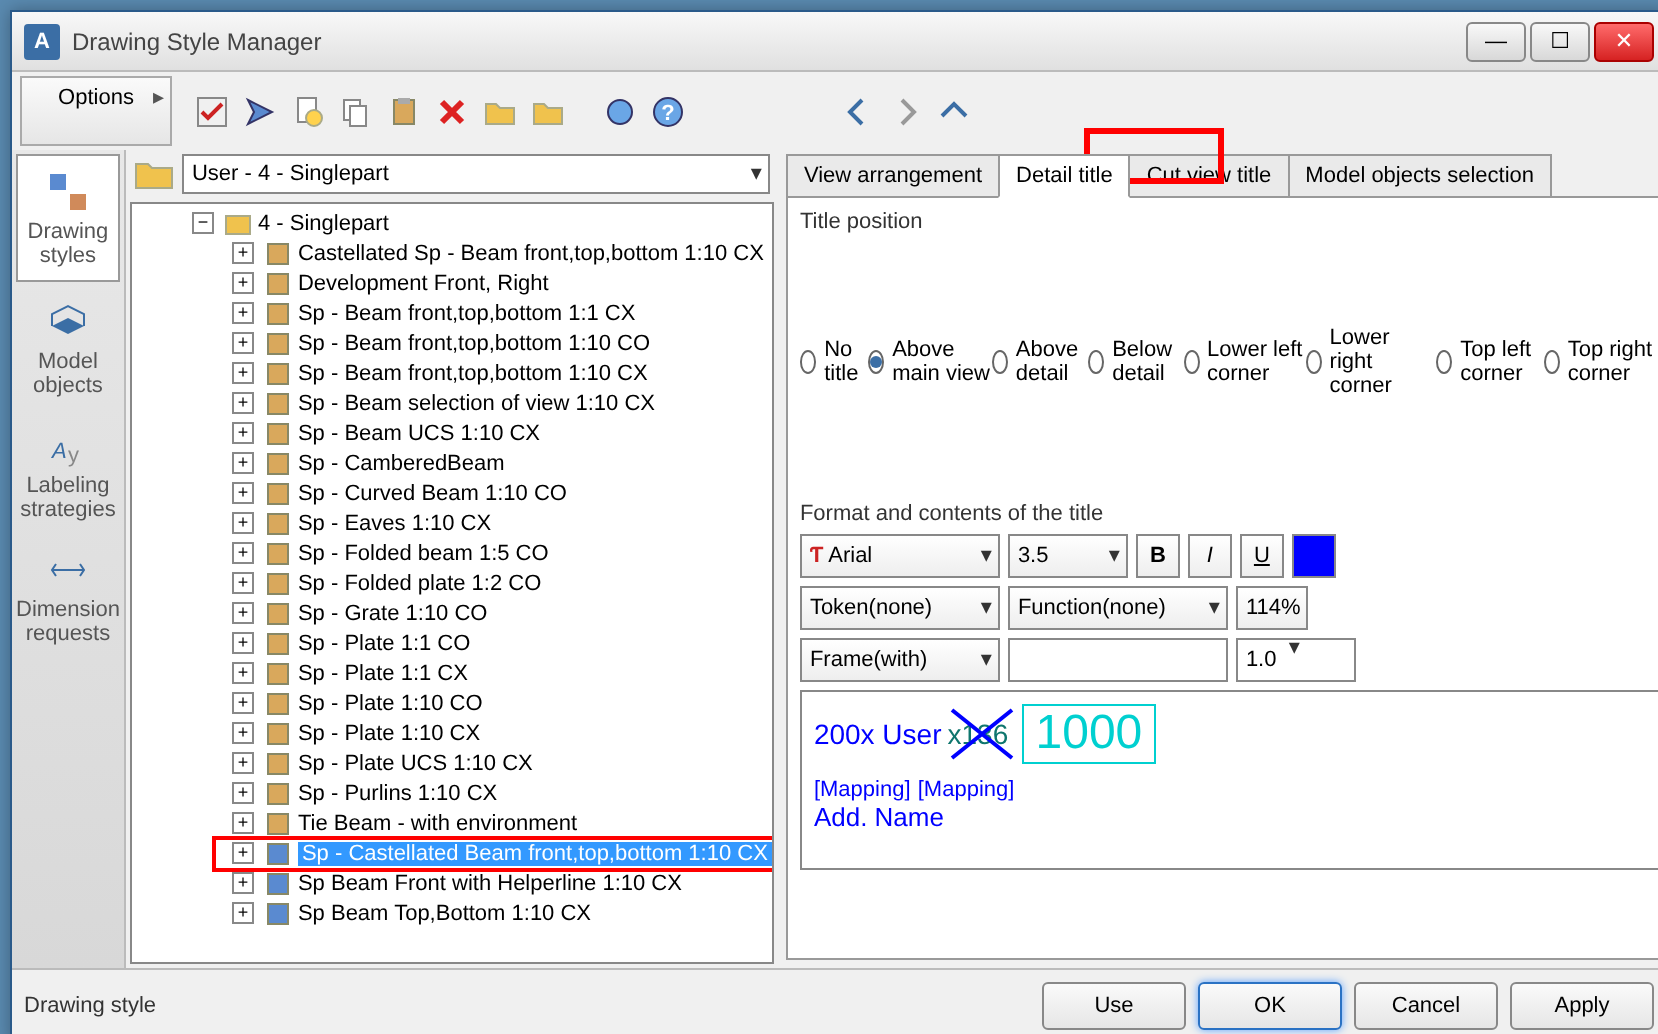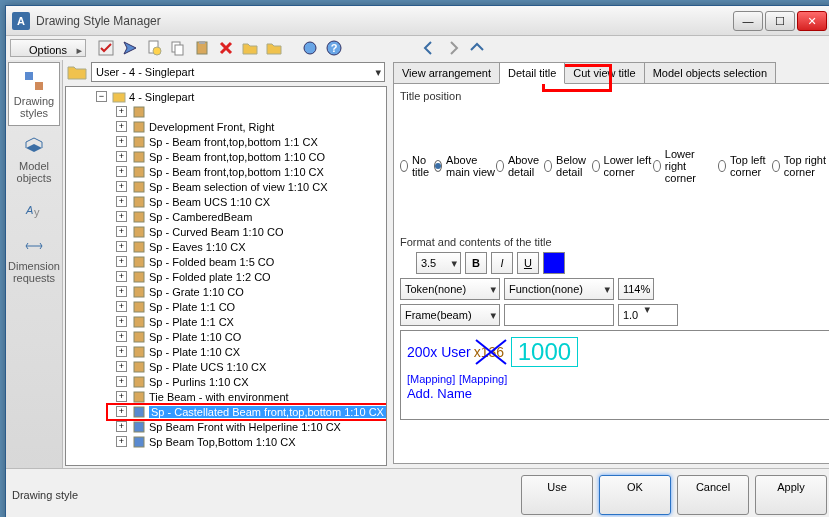--- a/index.html
+++ b/index.html
@@ -5,21 +5,21 @@
   * { box-sizing: border-box; font-family: Tahoma, sans-serif; font-size: 11px; }
   body { margin: 0; background: #5a8ab0; padding: 5px; }
   .window { width: 829px; height: 517px; background: #fff; border: 1px solid #2a5a8a; box-shadow: 0 0 8px rgba(0,0,0,0.3); display: flex; flex-direction: column; }
   .titlebar { height: 30px; background: linear-gradient(#f8f8f8, #e0e0e0); display: flex; align-items: center; padding: 0 6px; border-bottom: 1px solid #bbb; }
   .titlebar .app-icon { width: 18px; height: 18px; background: #3b6ea5; color: #fff; font-weight: bold; text-align: center; line-height: 18px; margin-right: 6px; border-radius: 2px; }
   .titlebar .title { flex: 1; color: #444; font-size: 12px; }
   .win-btn { width: 30px; height: 20px; border: 1px solid #888; margin-left: 2px; text-align: center; line-height: 18px; background: linear-gradient(#f8f8f8,#d8d8d8); border-radius: 3px; cursor: pointer; }
   .win-btn.close { background: linear-gradient(#ff6b6b,#d62222); color: #fff; border-color: #a00; }
   .content { flex: 1; display: flex; flex-direction: column; background: #f0f0f0; }
   .toolbar-row { display: flex; align-items: center; padding: 2px 4px; }
-  .options-btn { width: 76px; height: 18px; border: 1px solid #aaa; background: linear-gradient(#fafafa,#e6e6e6); text-align: center; line-height: 20px; margin-right: 8px; cursor: pointer; position: relative; }
+  .options-btn { width: 76px; height: 35px; border: 1px solid #aaa; background: linear-gradient(#fafafa,#e6e6e6); text-align: center; line-height: 20px; margin-right: 8px; cursor: pointer; position: relative; }
   .options-btn::after { content: "▸"; position: absolute; right: 3px; color: #555; }
   .tb-icon { width: 20px; height: 20px; margin: 0 2px; display: inline-flex; align-items: center; justify-content: center; cursor: pointer; }
   .tb-icon svg { width: 16px; height: 16px; }
   .nav-icons { margin-left: auto; display: flex; padding-right: 340px; }
   .main-area { flex: 1; display: flex; overflow: hidden; }
   .sidebar { width: 90px; background: linear-gradient(#e8e8e8,#d8d8d8); border-right: 1px solid #bbb; display: flex; flex-direction: column; }
   .side-item { padding: 6px 2px; text-align: center; color: #555; cursor: pointer; }
   .side-item.active { background: #fff; border: 1px solid #999; margin: 2px; }
   .side-item .si-icon { width: 24px; height: 24px; margin: 0 auto 2px; }
   .tree-panel { width: 340px; display: flex; flex-direction: column; }
@@ -50,21 +50,21 @@
   .preview .red { position: absolute; color: red; font-size: 7px; }
   .fmt-row { display: flex; gap: 4px; margin: 4px 0; align-items: center; }
   .combo { height: 22px; border: 1px solid #888; background: linear-gradient(#fff,#eee); padding: 0 16px 0 4px; line-height: 20px; position: relative; cursor: pointer; }
   .combo::after { content: "▾"; position: absolute; right: 3px; color: #333; }
   .txtbox { height: 22px; border: 1px solid #888; background: #fff; padding: 0 4px; line-height: 20px; }
   .fmt-btn { width: 22px; height: 22px; border: 1px solid #888; background: linear-gradient(#fff,#eee); text-align: center; line-height: 20px; cursor: pointer; }
   .color-sw { width: 22px; height: 22px; border: 1px solid #888; background: #0000ff; cursor: pointer; }
   .title-preview { border: 1px solid #888; background: #fff; height: 90px; padding: 6px; position: relative; margin-top: 4px; }
   .footer { border-top: 1px solid #bbb; display: flex; align-items: center; padding: 6px; gap: 6px; }
   .footer .lbl { flex: 0 0 auto; margin-right: auto; color: #333; }
-  .btn { width: 72px; height: 40px; border: 1px solid #888; background: linear-gradient(#fafafa,#e6e6e6); cursor: pointer; text-align: center; line-height: 22px; border-radius: 3px; }
+  .btn { width: 72px; height: 24px; border: 1px solid #888; background: linear-gradient(#fafafa,#e6e6e6); cursor: pointer; text-align: center; line-height: 22px; border-radius: 3px; }
   .btn.primary { border: 1px solid #2a72c4; box-shadow: 0 0 4px #5aa0ff; }
   .ind1 { padding-left: 30px; }
   .ind2 { padding-left: 50px; }
 </style>
 </head>
 <body>
 
 <div class="window">
   <div class="titlebar">
     <div class="app-icon">A</div>
@@ -166,20 +166,21 @@
                 <path d="M4 14 L12 18 L20 14 L12 10 Z" fill="#3b6ea5"></path>
                 <path d="M4 14 L4 8 L12 4 L20 8 L20 14" fill="none" stroke="#3b6ea5"></path>
               </svg></div>
           <div>Model objects</div>
         </div>
         <div class="side-item">
           <div class="si-icon"><svg viewBox="0 0 24 24">
                 <text x="4" y="18" font-size="16" font-style="italic" fill="#3b6ea5">A</text>
                 <text x="12" y="20" font-size="10" fill="#888">y</text>
               </svg></div>
+          <div>Labeling strategies</div>
         </div>
         <div class="side-item">
           <div class="si-icon"><svg viewBox="0 0 24 24">
                 <path d="M4 12 L20 12 M6 9 L4 12 L6 15 M18 9 L20 12 L18 15" stroke="#3b6ea5" fill="none"></path>
               </svg></div>
           <div>Dimension requests</div>
         </div>
       </div>
 
       <div class="tree-panel">
@@ -200,20 +201,21 @@
             <span class="label">4 - Singlepart</span>
           </div>
           <div id="tree-items">
               <div class="tree-row ind2">
                 <span class="exp">+</span>
                 <span class="ticon">
                   <svg viewBox="0 0 14 14">
                     <rect x="2" y="2" width="10" height="10" fill="#d9a85c" stroke="#886"></rect>
                   </svg>
                 </span>
+                <span class="label">Castellated Sp - Beam front,top,bottom 1:10 CX</span>
               </div>
               <div class="tree-row ind2">
                 <span class="exp">+</span>
                 <span class="ticon">
                   <svg viewBox="0 0 14 14">
                     <rect x="2" y="2" width="10" height="10" fill="#d9a85c" stroke="#886"></rect>
                   </svg>
                 </span>
                 <span class="label">Development Front, Right</span>
               </div>
@@ -459,42 +461,43 @@
               <div class="outer" style="left:14px; top:18px; width:130px; height:96px;"></div>
               <div class="outer" style="left:64px; top:36px; width:60px; height:12px;"></div>
               <div class="outer" style="left:64px; top:72px; width:60px; height:12px;"></div>
               <div class="red" style="left:58px; top:56px;">▬▬▬ ▭</div>
               <div style="position:absolute; right:2px; bottom:2px; width:24px; height:10px; border:1px solid #ccc;"></div>
             </div>
           </div>
 
           <div class="group-label" style="margin-top:10px;">Format and contents of the title</div>
           <div class="fmt-row">
-            <div class="combo" style="width:45px;margin-left:16px;">3.5</div>
+            <div class="combo" style="width:100px;"><span style="color:#c22;font-weight:bold;">Ƭ</span> <span>Arial</span></div>
+            <div class="combo" style="width:60px;">3.5</div>
             <div class="fmt-btn" style="font-weight:bold;">B</div>
             <div class="fmt-btn" style="font-style:italic;">I</div>
             <div class="fmt-btn" style="text-decoration:underline;">U</div>
             <div class="color-sw"></div>
           </div>
           <div class="fmt-row">
             <div class="combo" style="width:100px;">Token(none)</div>
             <div class="combo" style="width:110px;">Function(none)</div>
             <div class="combo" style="width:36px;">114%</div>
           </div>
           <div class="fmt-row">
-            <div class="combo" style="width:100px;">Frame(beam)</div>
+            <div class="combo" style="width:100px;">Frame(with)</div>
             <div class="txtbox" style="width:110px;"></div>
             <div class="txtbox" style="width:60px;">1.0</div>
           </div>
 
           <div class="title-preview">
             <div style="display:flex; align-items:center;">
               <span style="color:#0000ff; font-size:14px;">200x User</span>
               <span style="position:relative; display:inline-block; width:34px; height:28px; margin:0 3px;">
-                <span style="color:#a16207; font-size:14px; position:absolute; top:6px;">x136</span>
+                <span style="color:#0f766e; font-size:14px; position:absolute; top:6px;">x136</span>
                 <svg style="position:absolute; top:0; left:0;" width="34" height="28">
                     <line x1="2" y1="2" x2="32" y2="26" stroke="#0000ff" stroke-width="2"></line>
                     <line x1="32" y1="2" x2="2" y2="26" stroke="#0000ff" stroke-width="2"></line>
                   </svg>
               </span>
               <span style="color:#00d0d0; font-size:24px; border:1px solid #00d0d0; padding:0 6px;">1000</span>
             </div>
             <div style="color:#0000ff; font-size:13px; margin-top:4px;">
               <span>[Mapping]</span>
               <span>[Mapping]</span>

